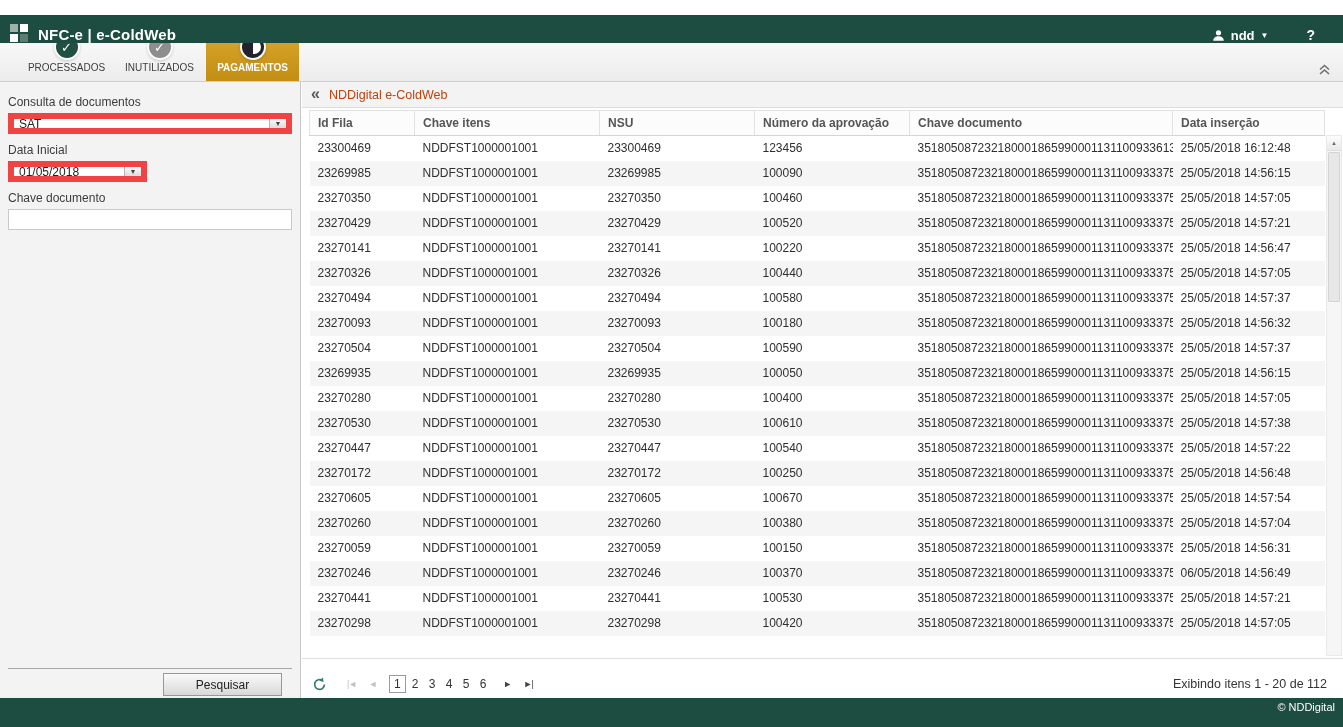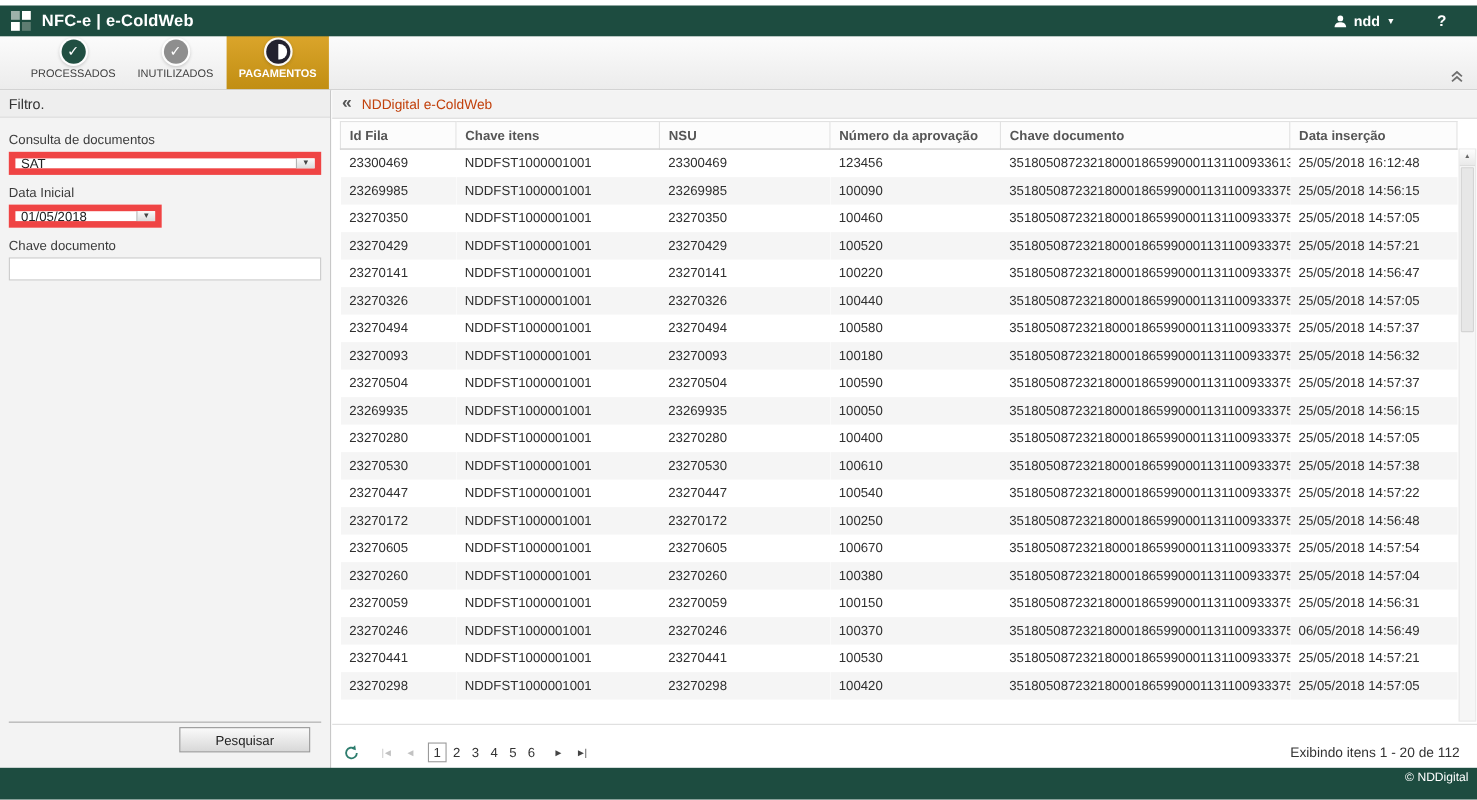--- a/index.html
+++ b/index.html
@@ -9,21 +9,21 @@
     --processados-icon:#214f42;
     --inutilizados-icon:#8e8e8e;
     --pagamentos-icon:#23222f;
     --refresh-icon:#2e7d6e;
   }
   *{box-sizing:border-box;margin:0;padding:0}
   html,body{width:1343px;height:727px}
   body{font-family:"Liberation Sans","DejaVu Sans",sans-serif;font-size:12px;color:#333;position:relative;overflow:hidden;background:#fff}
 
   
-  .topbar{position:absolute;top:5px;left:0;width:100%;height:28px;background:var(--brand-green);display:flex;align-items:center;padding:0 10px;color:#fff;z-index:5}
+  .topbar{position:absolute;top:15px;left:0;width:100%;height:28px;background:var(--brand-green);display:flex;align-items:flex-end;padding:0 10px;color:#fff;z-index:5}
   .logo{width:19px;height:19px;display:grid;grid-template-columns:8px 8px;grid-template-rows:8px 8px;gap:2px;margin-right:9px}
   .logo i{display:block}
   .logo .sq1{background:#9db1a9}
   .logo .sq2{background:#ffffff}
   .logo .sq3{background:#ffffff}
   .logo .sq4{background:#5e7d72}
   .app-title{font-size:15px;font-weight:bold;letter-spacing:.2px}
   .topbar-right{margin-left:auto;display:flex;align-items:center}
   .user-menu{display:flex;align-items:center;gap:6px;cursor:pointer;font-size:13px;font-weight:bold}
   .user-caret{font-size:8px;margin-top:1px}
@@ -46,21 +46,21 @@
   .sidebar{position:absolute;top:82px;left:0;width:301px;height:627px;background:#f3f3f3;border-right:1px solid #c8c8c8;display:flex;flex-direction:column}
   .filter-header{height:25px;line-height:25px;padding-left:8px;font-size:13px;color:#333;background:#eeeeee;border-bottom:1px solid #dcdcdc}
   .filter-body{padding:4px 8px;flex:1}
   .f-label{display:block;margin:9px 0 4px;color:#3c3c3c}
   .selectbox{height:21px;background:#fff;border:6px solid #ef4444;display:flex;align-items:center;cursor:pointer}
   .sel-value{flex:1;padding-left:5px;color:#222;white-space:nowrap;overflow:hidden}
   .dd-btn{width:17px;height:100%;background:linear-gradient(#fafafa,#dcdcdc);border-left:1px solid #b3b3b3;display:flex;align-items:center;justify-content:center;font-size:7px;color:#444;flex:0 0 17px}
   .date-row{display:flex;gap:13px}
   .date-field{width:139px}
   .text-input{width:100%;height:21px;border:1px solid #c9c9c9;background:#fff;padding:0 4px;font:inherit;color:#222}
-  .filter-footer{border-top:1px solid #a8a8a8;margin:16px 8px;padding-top:4px;height:37px;display:flex;justify-content:flex-end}
+  .filter-footer{border-top:1px solid #a8a8a8;margin:4px 8px;padding-top:4px;height:37px;display:flex;justify-content:flex-end}
   .btn{width:119px;height:23px;background:linear-gradient(#fafafa,#d8d8d8);border:1px solid #989898;font:inherit;font-size:12px;color:#222;cursor:pointer;margin-right:10px}
 
   
   .main{position:absolute;top:82px;left:302px;width:1041px;height:627px;display:flex;flex-direction:column;background:#fff}
   .content-header{height:26px;background:#f3f3f3;border-bottom:1px solid #ddd;display:flex;align-items:center;padding-left:9px;gap:9px;flex:0 0 26px}
   .back-icon{font-size:16px;font-weight:bold;color:#555;cursor:pointer;line-height:1;margin-top:-2px}
   .content-title{font-size:12.5px;color:#c2410c}
   .grid-area{position:relative;height:551px;flex:0 0 551px;border-bottom:1px solid #ddd;padding:2px 0 0 7px;overflow:hidden}
   table.grid{border-collapse:collapse;table-layout:fixed;width:1015px}
   .grid th{height:25px;padding:0 8px;text-align:left;font-weight:bold;font-size:12px;color:#555;background:#fcfcfc;border:1px solid #e2e2e2;border-bottom:1px solid #d5d5d5;white-space:nowrap;overflow:hidden;cursor:pointer}
@@ -126,21 +126,20 @@
     <span class="tab-label">PAGAMENTOS</span>
   </div>
   <div class="collapse-btn">
     <svg width="13" height="11" viewBox="0 0 13 11">
       <path d="M2 10 L6.5 6 L11 10 M2 5.5 L6.5 1.5 L11 5.5" fill="none" stroke="#6f6f6f" stroke-width="1.6"></path>
     </svg>
   </div>
 </nav>
 
 <aside class="sidebar">
-  <div class="filter-header">Filtro.</div>
   <div class="filter-body">
     <label class="f-label">Consulta de documentos</label>
     <div class="selectbox">
       <span class="sel-value">SAT</span>
       <span class="dd-btn">▼</span>
     </div>
 
     <div class="date-row">
       <div class="date-field">
         <label class="f-label">Data Inicial</label>

